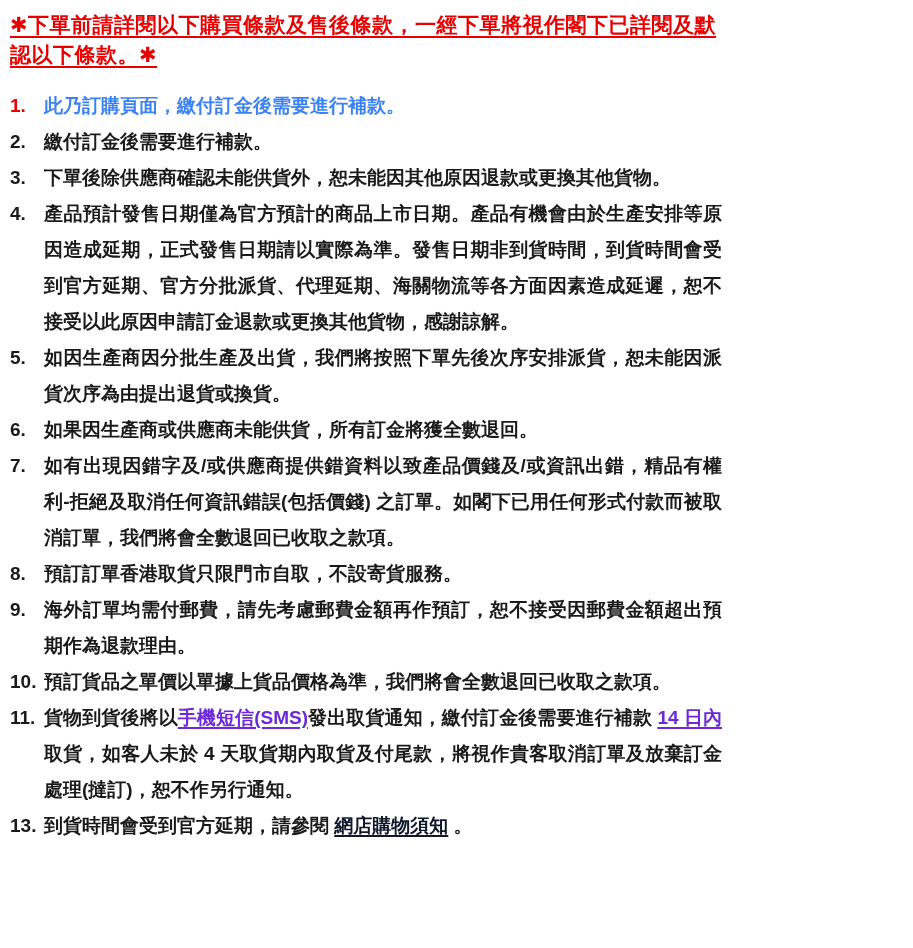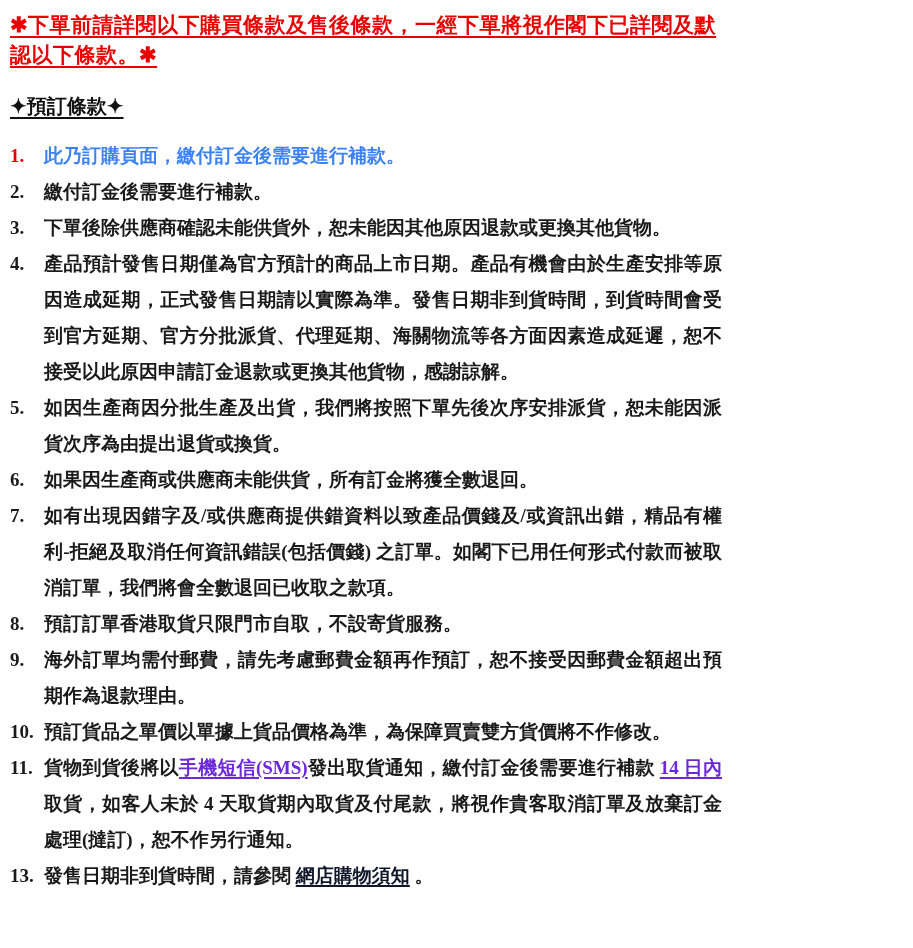--- a/index.html
+++ b/index.html
@@ -9,21 +9,20 @@
     font-family: "Liberation Sans", "DejaVu Sans", sans-serif;
     font-weight: bold;
     color: #1a1a1a;
     box-sizing: border-box;
   }
   .doc {
     width: 734px;
     min-height: 948px;
     box-sizing: border-box;
     padding: 8px 12px 26px 10px;
-    font-family: Liberation Serif, serif;
   }
   .title {
     color: #e80000;
     font-size: 21px;
     line-height: 30px;
     text-decoration: underline;
     text-decoration-thickness: 2px;
     text-underline-offset: 4px;
     margin: 2px 0 0 0;
     letter-spacing: 0.5px;
@@ -71,23 +70,20 @@
     text-underline-offset: 3px;
     cursor: pointer;
   }
 </style>
 </head>
 <body>
 
 <div class="doc">
   <div class="title">✱下單前請詳閱以下購買條款及售後條款，一經下單將視作閣下已詳閱及默認以下條款。✱</div>
 
-  <div>
-    <span class="section-heading">✦預訂條款✦</span>
-  </div>
 
   <div class="terms">
       <div class="term">
         <span class="num seg-red">1.</span>
         <div class="txt"><span class="seg-red">此乃訂購頁面，繳付訂金後需要進行補款。</span></div>
       </div>
       <div class="term">
         <span class="num">2.</span>
         <div class="txt"><span>繳付訂金後需要進行補款。</span></div>
       </div>
@@ -114,24 +110,24 @@
       <div class="term">
         <span class="num">8.</span>
         <div class="txt"><span>預訂訂單香港取貨只限門市自取，不設寄貨服務。</span></div>
       </div>
       <div class="term">
         <span class="num">9.</span>
         <div class="txt"><span>海外訂單均需付郵費，請先考慮郵費金額再作預訂，恕不接受因郵費金額超出預期作為退款理由。</span></div>
       </div>
       <div class="term">
         <span class="num">10.</span>
-        <div class="txt"><span>預訂貨品之單價以單據上貨品價格為準，為保障買賣雙方貨價將不作修改。</span></div>
+        <div class="txt"><span>預訂貨品之單價以單據上貨品價格為準，我們將會全數退回已收取之款項。</span></div>
       </div>
       <div class="term">
         <span class="num">11.</span>
         <div class="txt"><span>貨物到貨後將以</span><span class="seg-redline">手機短信(SMS)</span><span>發出取貨通知，繳付訂金後需要進行補款 </span><span class="seg-redline">14 日內</span><span>取貨，如客人未於 4 天取貨期內取貨及付尾款，將視作貴客取消訂單及放棄訂金處理(撻訂)，恕不作另行通知。</span></div>
       </div>
       <div class="term">
         <span class="num">13.</span>
-        <div class="txt"><span>發售日期非到貨時間，請參閱 </span><span class="seg-link">網店購物須知</span><span> 。</span></div>
+        <div class="txt"><span>到貨時間會受到官方延期，請參閱 </span><span class="seg-link">網店購物須知</span><span> 。</span></div>
       </div>
     </div>
 </div>
 
 </body></html>

